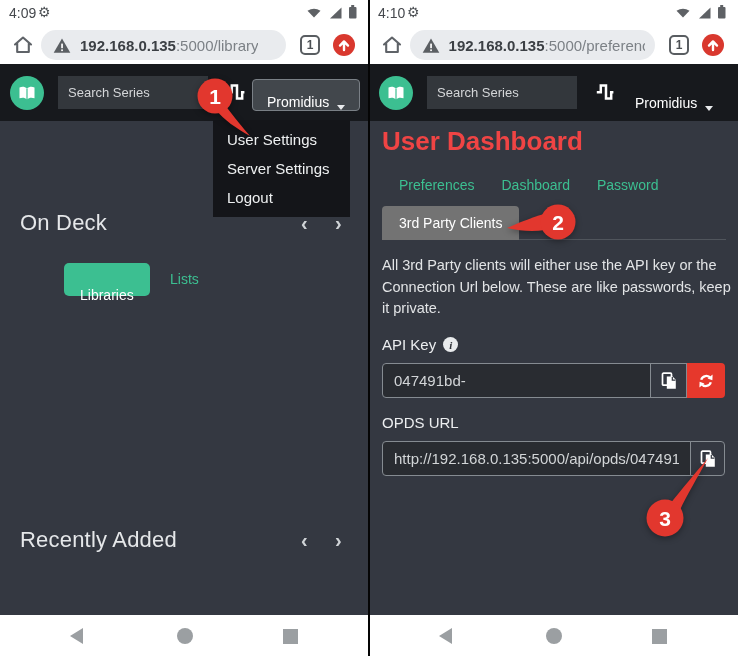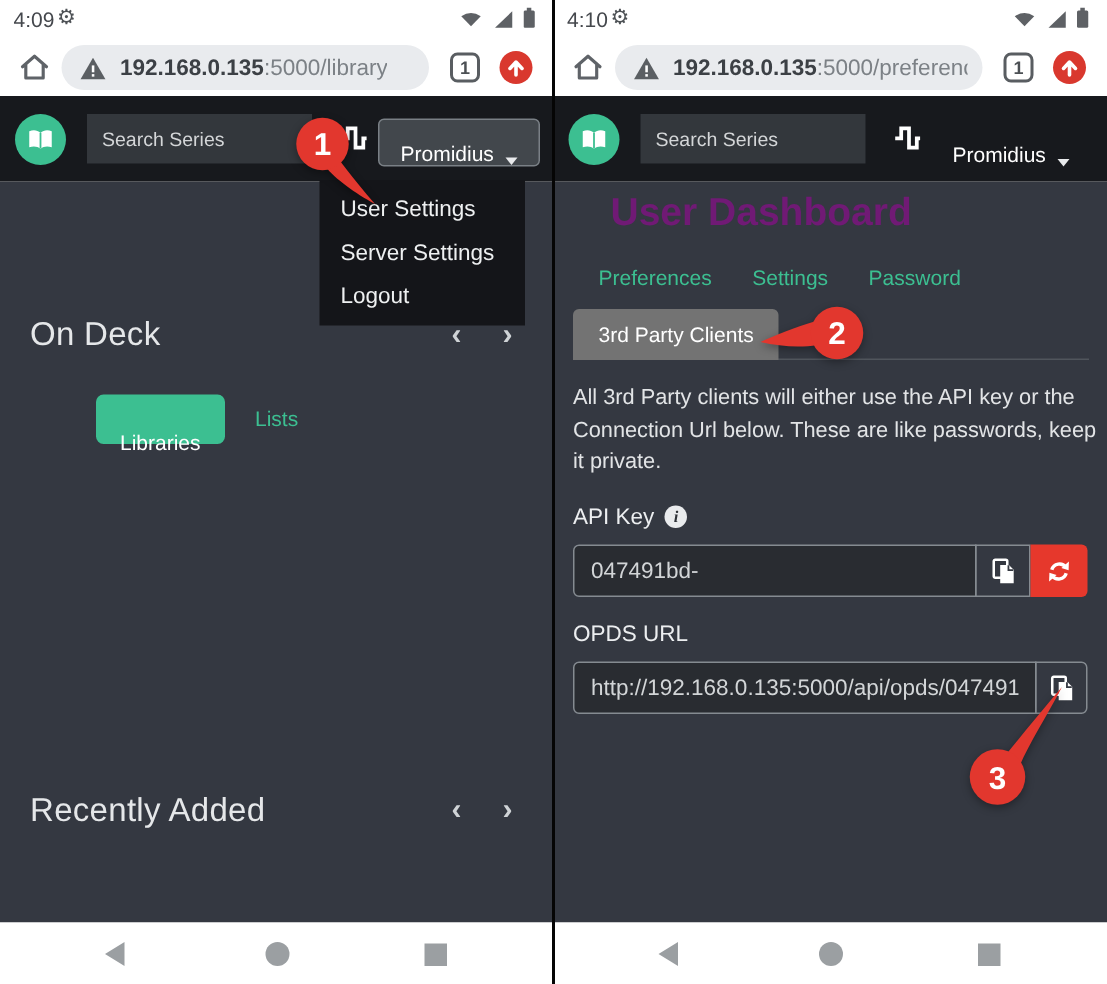--- a/index.html
+++ b/index.html
@@ -40,21 +40,21 @@
 
   
   .btn-libraries { position:absolute; left:64px; top:142px; height:33px; padding:16px 16px; background:#3cbf91; color:#fff; font-size:14px; border:none; border-radius:5px; line-height:33px; }
   .link-lists { position:absolute; left:170px; top:150px; color:#3cbf91; font-size:14px; }
   .section-title { position:absolute; left:20px; font-size:22px; color:#e5e7e9; letter-spacing:.2px; }
   .carousel-nav { position:absolute; font-size:20px; font-weight:bold; color:#cfd3d6; line-height:20px; }
   .dropdown-menu { position:absolute; left:213px; top:120px; width:137px; background:#141519; padding:5px 0; z-index:40; }
   .dropdown-item { display:block; height:29px; line-height:29px; padding-left:14px; color:#eef0f1; font-size:15px; cursor:pointer; }
 
   
-  .page-title { position:absolute; left:13px; top:126px; font-size:26px; font-weight:700; color:#701a75;margin-left:25px; }
+  .page-title { position:absolute; left:13px; top:126px; font-size:26px; font-weight:700; color:#ef4444; }
   .tabs-row { position:absolute; left:30px; top:177px; display:flex; gap:27px; }
   .tab-link { color:#3cbf91; font-size:14px; cursor:pointer; }
   .tab-active { position:absolute; left:13px; top:206px; height:34px; line-height:34px; padding:0 17px; background:#737373; color:#fff; font-size:14px; border-radius:4px 4px 0 0; z-index:5; }
   .tab-divider { position:absolute; left:13px; right:12px; top:239px; height:1px; background:#50555c; }
   .desc-text { position:absolute; left:13px; top:255px; width:352px; font-size:14.5px; line-height:21.5px; color:#e2e4e6; }
   .field-label { position:absolute; left:13px; font-size:15px; color:#eceef0; display:flex; align-items:center; gap:7px; }
   .info-icon { width:15px; height:15px; border-radius:50%; background:#e9ebed; color:#2e3137; font-size:11px; font-weight:bold; font-style:italic; display:inline-flex; align-items:center; justify-content:center; font-family:"Liberation Serif",serif; }
   .input-group { position:absolute; left:13px; width:343px; height:35px; display:flex; }
   .key-input { flex:1; min-width:0; background:#292c31; border:1px solid #858b91; border-radius:4px 0 0 4px; color:#d2d5d7; font-size:15px; padding:0 11px; outline:none; font-family:inherit; }
   .icon-btn { width:37px; background:transparent; border:1px solid #858b91; margin-left:-1px; display:flex; align-items:center; justify-content:center; cursor:pointer; }
@@ -249,21 +249,21 @@
       <span class="caret-down"></span>
     </div>
   </div>
 
   <div class="mainbg"></div>
 
   <div class="page-title">User Dashboard</div>
 
   <div class="tabs-row">
     <span class="tab-link">Preferences</span>
-    <span class="tab-link">Settings</span>
+    <span class="tab-link">Dashboard</span>
     <span class="tab-link">Password</span>
   </div>
   <div class="tab-active">3rd Party Clients</div>
   <div class="tab-divider"></div>
 
   <p class="desc-text">All 3rd Party clients will either use the API key or the Connection Url below. These are like passwords, keep it private.</p>
 
   <div class="field-label" style="top:336px">
     <span>API Key</span>
     <span class="info-icon">i</span>

